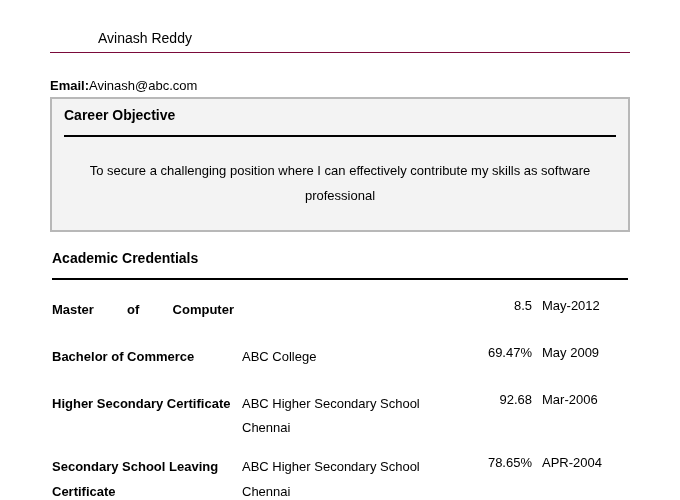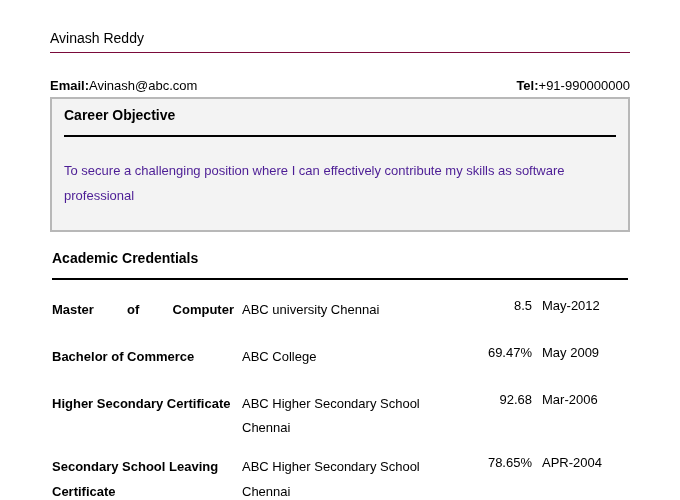--- a/index.html
+++ b/index.html
@@ -8,20 +8,21 @@
     height: 500px;
     background: #fff;
     font-family: Arial, Helvetica, sans-serif;
     color: #000;
     padding: 30px 50px 0 50px;
     font-size: 13px;
   }
   .name {
     font-size: 14px;
     padding-bottom: 6px;
+    margin-left: 48px;
   }
   .maroon-line {
     border: none;
     border-top: 1px solid #7a0a3a;
     margin-bottom: 14px;
   }
   .contact-row {
     display: flex;
     justify-content: space-between;
     font-size: 13px;
@@ -41,22 +42,23 @@
     padding-bottom: 12px;
     border-bottom: 2.5px double #000;
     margin-bottom: 18px;
   }
   .objective-box .section-header {
     border-bottom: 2.5px double #000;
     margin-bottom: 22px;
   }
   .objective-text {
     font-size: 13px;
-    color: #4c1d95;
+    color: #000000;
     line-height: 1.9;
+    text-align: center;
   }
   .academic { padding: 0 2px; }
   .cred-table { width: 100%; }
   .cred-row {
     display: flex;
     align-items: flex-start;
     margin-bottom: 22px;
     font-size: 13px;
   }
   .col-degree {
@@ -84,41 +86,37 @@
 </head>
 <body>
 
 <div class="name">Avinash Reddy</div>
 <hr class="maroon-line">
 
 <div class="contact-row">
   <div>
     <span class="label">Email:</span><span>Avinash@abc.com</span>
   </div>
-  <div>
-    <span class="label">Tel:</span><span>+91-990000000</span>
-  </div>
 </div>
 
 <div class="objective-box">
   <div class="section-header">Career Objective</div>
   <div class="objective-text">To secure a challenging position where I can effectively contribute my skills as software professional</div>
 </div>
 
 <div class="academic">
   <div class="section-header">Academic Credentials</div>
 
   <div class="cred-table">
 
     <div class="cred-row">
       <div class="col-degree">
         <div class="justify-full" style="text-align-last:justify">Master of Computer</div>
       </div>
       <div class="col-inst">
-        <div>ABC university Chennai</div>
       </div>
       <div class="col-score">8.5</div>
       <div class="col-date">May-2012</div>
     </div>
 
     <div class="cred-row">
       <div class="col-degree">
         <div>Bachelor of Commerce</div>
       </div>
       <div class="col-inst">

